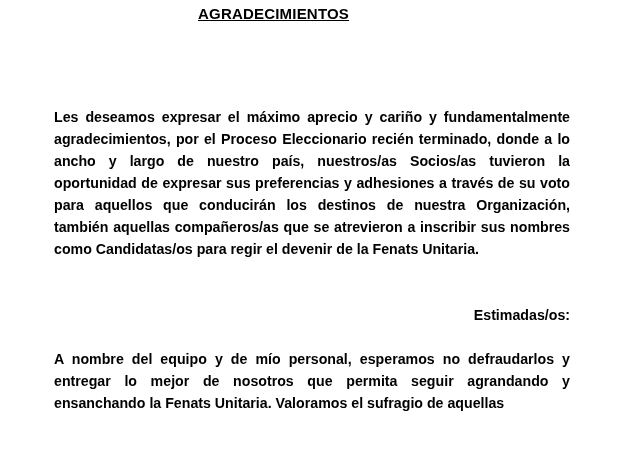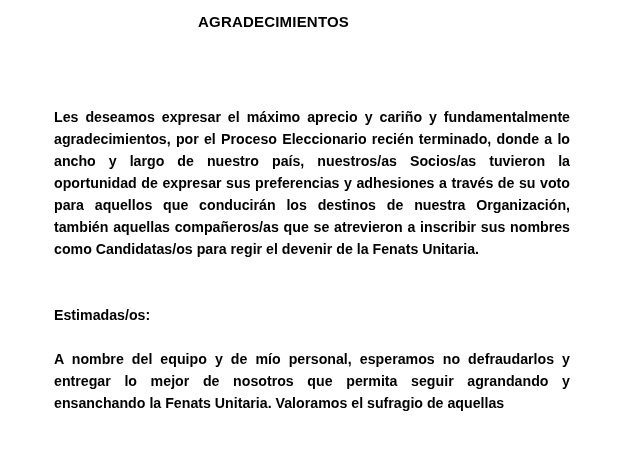--- a/index.html
+++ b/index.html
@@ -4,30 +4,30 @@
 <style>
   html, body { margin: 0; padding: 0; background: #ffffff; }
   body { width: 624px; height: 450px; overflow: hidden; position: relative; }
   .page {
     position: absolute; left: 0; top: 0; width: 624px; height: 450px;
     background: #ffffff; color: #000000;
     font-family: "Liberation Sans", "DejaVu Sans", sans-serif;
     font-weight: bold;
   }
   .title {
-    position: absolute; left: 198px; top: 12px;
-    font-size: 15px; line-height: 20px; 
+    position: absolute; left: 198px; top: 4px;
+    font-size: 15px; line-height: 20px; text-decoration: underline;
     letter-spacing: 0.2px;
   }
   .body {
     position: absolute; left: 54px; top: 84px; width: 516px;
     font-size: 14.2px; line-height: 22px;
   }
   .para { margin: 0; text-align: justify; }
-  .para.left { text-align: left; }
+  .para.left { text-align: right; }
   .gap { height: 22px; }
   .gap2 { height: 44px; }
 </style>
 </head>
 <body>
 
 <div class="page">
   <div class="title">AGRADECIMIENTOS</div>
 
   <div class="body">

